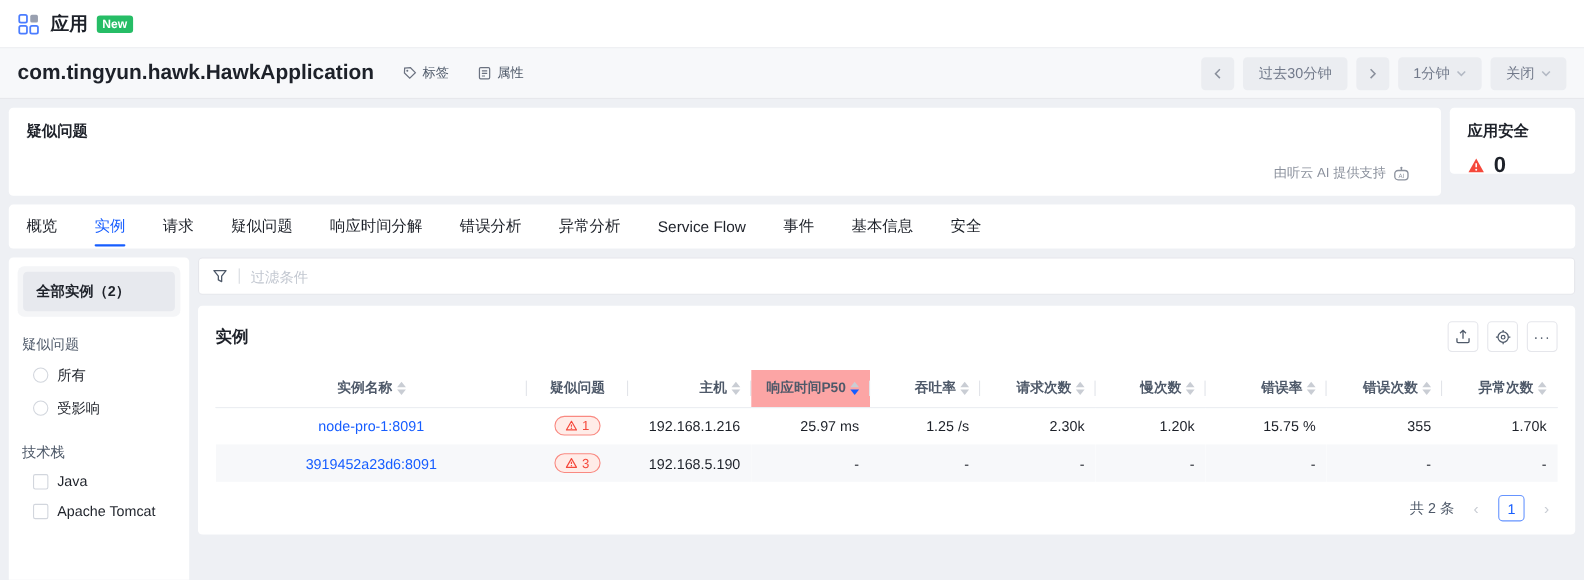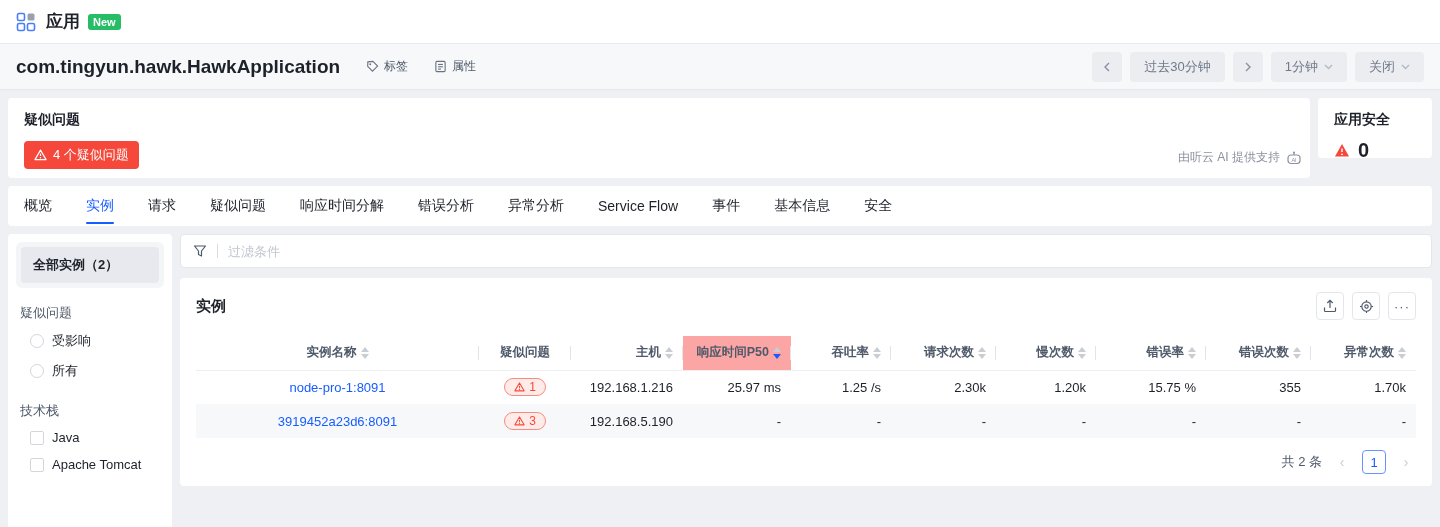--- a/index.html
+++ b/index.html
@@ -27,21 +27,21 @@
   .hbtn .chev { margin-left:6px; display:inline-flex; }
 
   
   .cards-row { display:flex; gap:8px; margin:8px; }
   .card { background:#fff; border-radius:4px; padding:13px 16px; }
   .issues-card { flex:1; height:80px; display:flex; flex-direction:column; position:relative; }
   .card-title { font-size:14px; font-weight:bold; color:#1d2129; }
   .red-badge { margin-top:12px; align-self:flex-start; background:#f5483b; color:#fff;
     font-size:13px; border-radius:4px; padding:5px 10px; display:flex; align-items:center;
     gap:6px; cursor:pointer; }
-  .powered { position:absolute; right:8px; bottom:12px; font-size:12px; color:#8b919d;
+  .powered { position:absolute; right:28px; bottom:12px; font-size:12px; color:#8b919d;
     display:flex; align-items:center; gap:6px; }
   .security-card { width:114px; height:60px; }
   .security-count { margin-top:10px; display:flex; align-items:center; gap:8px; }
   .security-count b { font-size:20px; }
 
   
   .tabbar { margin:0 8px; background:#fff; border-radius:4px; height:40px;
     display:flex; align-items:stretch; padding:0 16px; gap:34px; }
   .tab { font-size:14px; color:#1d2129; display:flex; align-items:center;
     cursor:pointer; position:relative; white-space:nowrap; }
@@ -177,30 +177,20 @@
       <svg width="9" height="6" viewBox="0 0 9 6">
           <polyline points="1,1 4.5,4.5 8,1" fill="none" stroke="#b3b9c4" stroke-width="1.4"></polyline>
         </svg>
     </span>
   </button>
 </div>
 
 <div class="cards-row">
   <div class="card issues-card">
     <div class="card-title">疑似问题</div>
-    <div class="red-badge">
-      <span>
-        <svg width="13" height="12" viewBox="0 0 14 13">
-            <path d="M7 1.2 L13 11.5 H1 Z" fill="none" stroke="#fff" stroke-width="1.3" stroke-linejoin="round"></path>
-            <line x1="7" y1="5" x2="7" y2="7.6" stroke="#fff" stroke-width="1.3"></line>
-            <circle cx="7" cy="9.5" r="0.8" fill="#fff"></circle>
-          </svg>
-      </span>
-      <span>4 个疑似问题</span>
-    </div>
     <div class="powered">
       <span>由听云 AI 提供支持</span>
       <span>
         <svg width="16" height="14" viewBox="0 0 16 14">
             <rect x="2" y="4" width="12" height="8.5" rx="3" fill="none" stroke="#8b919d" stroke-width="1.2"></rect>
             <line x1="8" y1="1.5" x2="8" y2="4" stroke="#8b919d" stroke-width="1.2"></line>
             <circle cx="8" cy="1.5" r="1" fill="#8b919d"></circle>
             <text x="8" y="10.5" font-size="5.5" text-anchor="middle" fill="#8b919d" font-family="sans-serif">AI</text>
           </svg>
       </span>
@@ -237,25 +227,25 @@
 
 <div class="content">
 
   <div class="sidebar">
     <div class="all-wrap">
       <div class="all-item">全部实例（2）</div>
     </div>
     <div class="side-label">疑似问题</div>
     <div class="opt-row">
       <span class="radio"></span>
-      <span>受影响</span>
+      <span>所有</span>
     </div>
     <div class="opt-row">
       <span class="radio"></span>
-      <span>所有</span>
+      <span>受影响</span>
     </div>
     <div class="side-label">技术栈</div>
     <div class="opt-row">
       <span class="checkbox"></span>
       <span>Java</span>
     </div>
     <div class="opt-row">
       <span class="checkbox"></span>
       <span>Apache Tomcat</span>
     </div>

